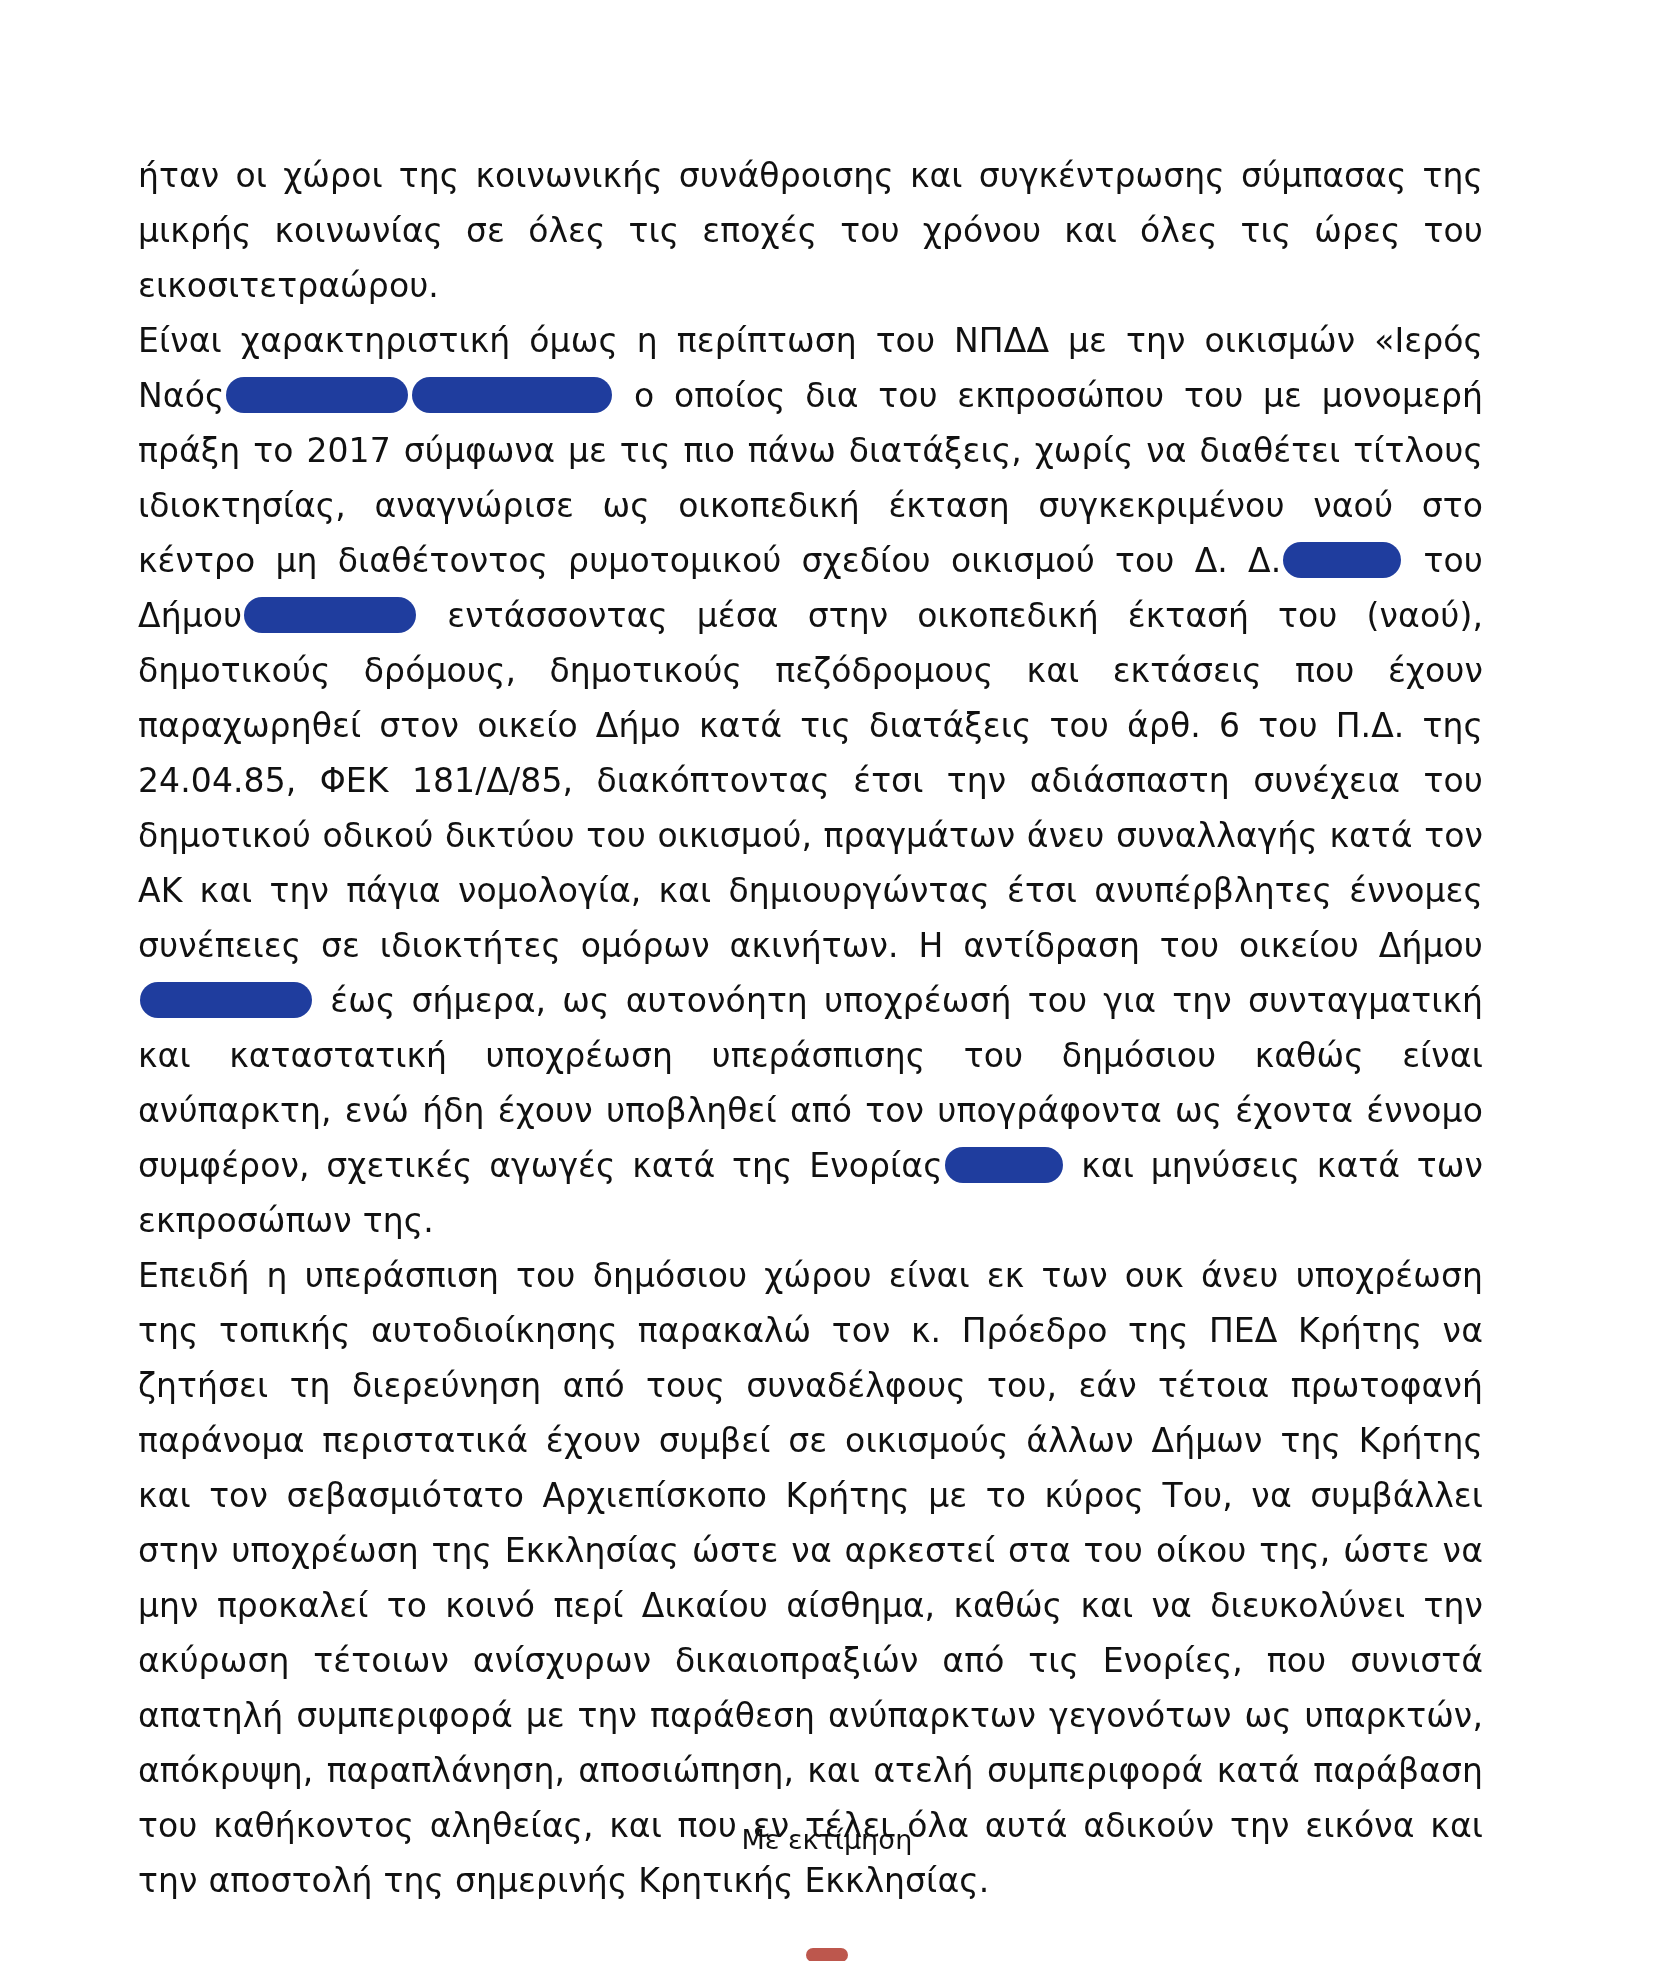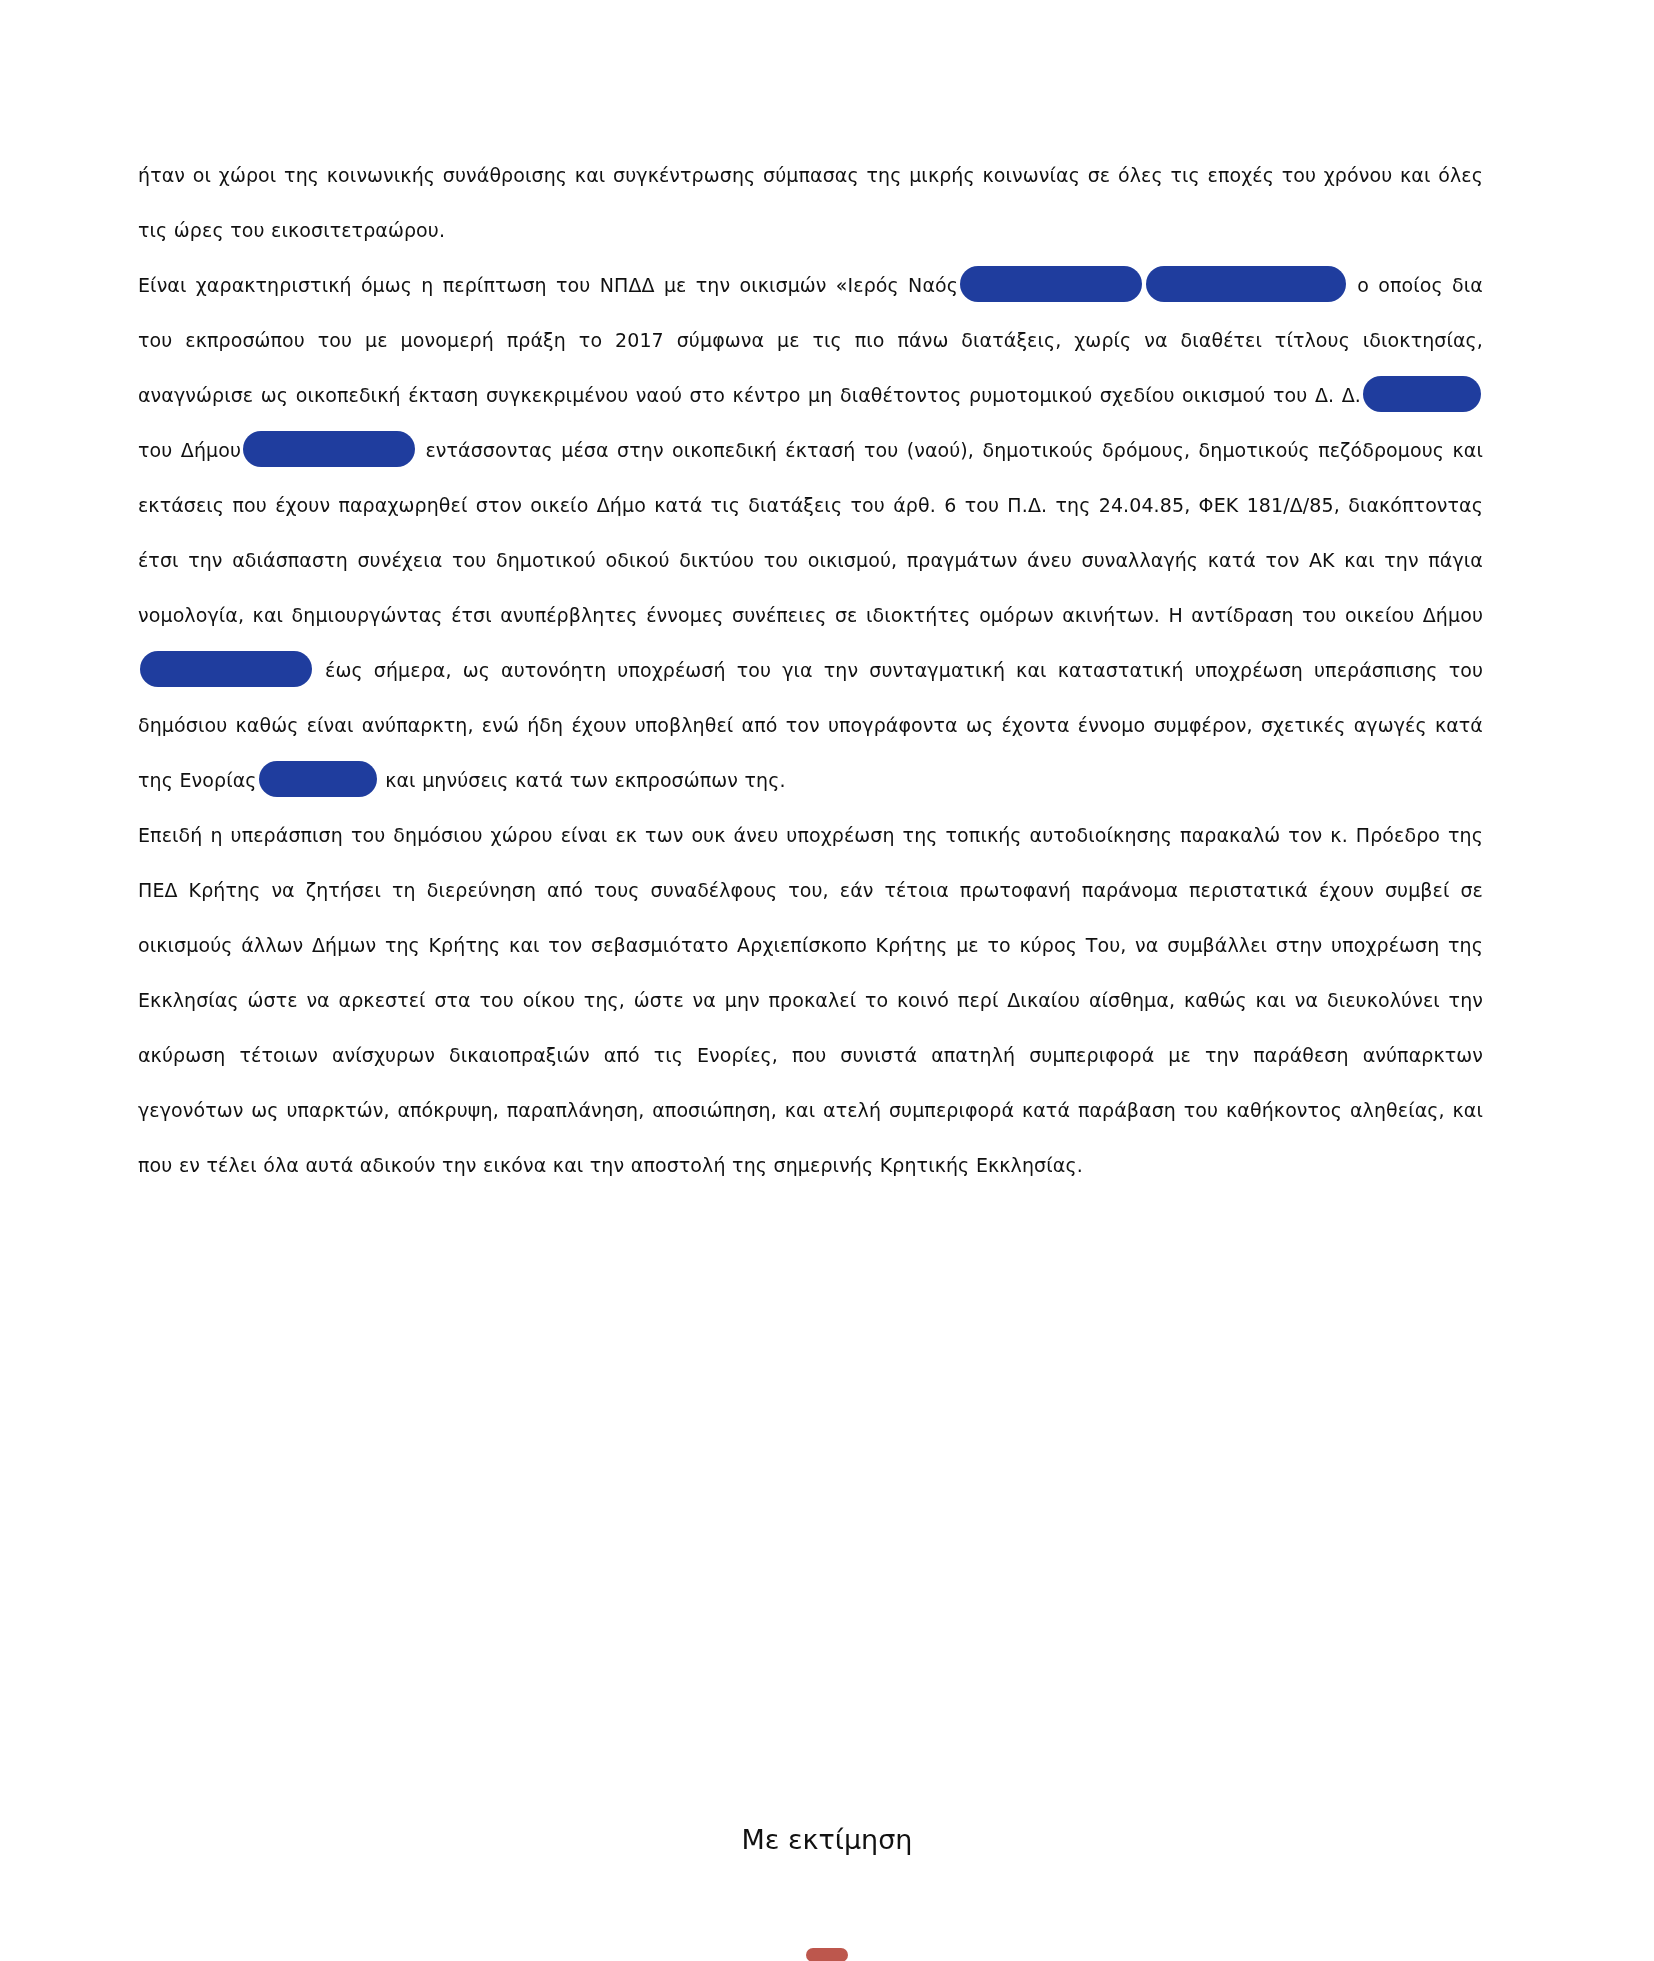--- a/index.html
+++ b/index.html
@@ -30,21 +30,21 @@
     position: absolute;
     left: 138px;
     top: 148px;
     width: 1345px;
   }
 
   .para {
     margin: 0 0 0 0;
     text-align: justify;
     text-justify: inter-word;
-    font-size: 19px;
+    font-size: 33px;
     line-height: 55px;
     letter-spacing: 0.1px;
     word-spacing: 0.4px;
     color: #111111;
   }
 
   
   .para > .lastline {
     display: inline;
   }

